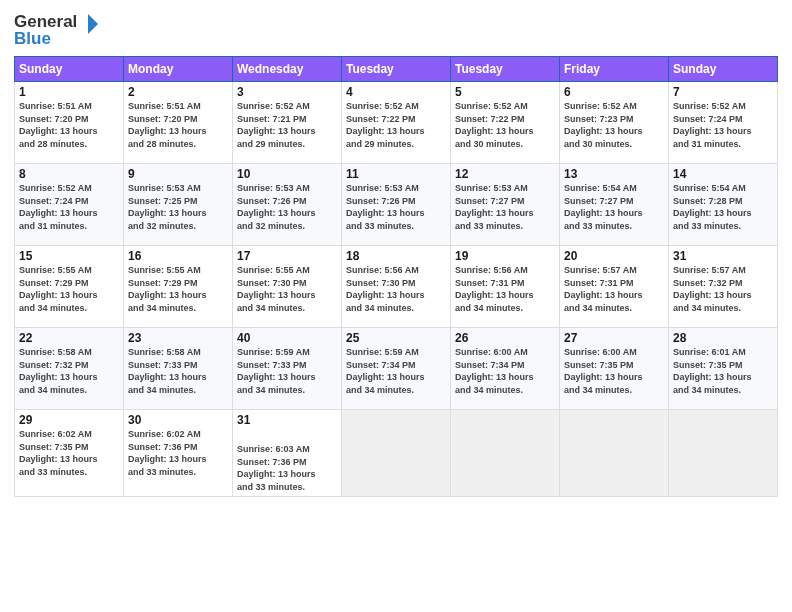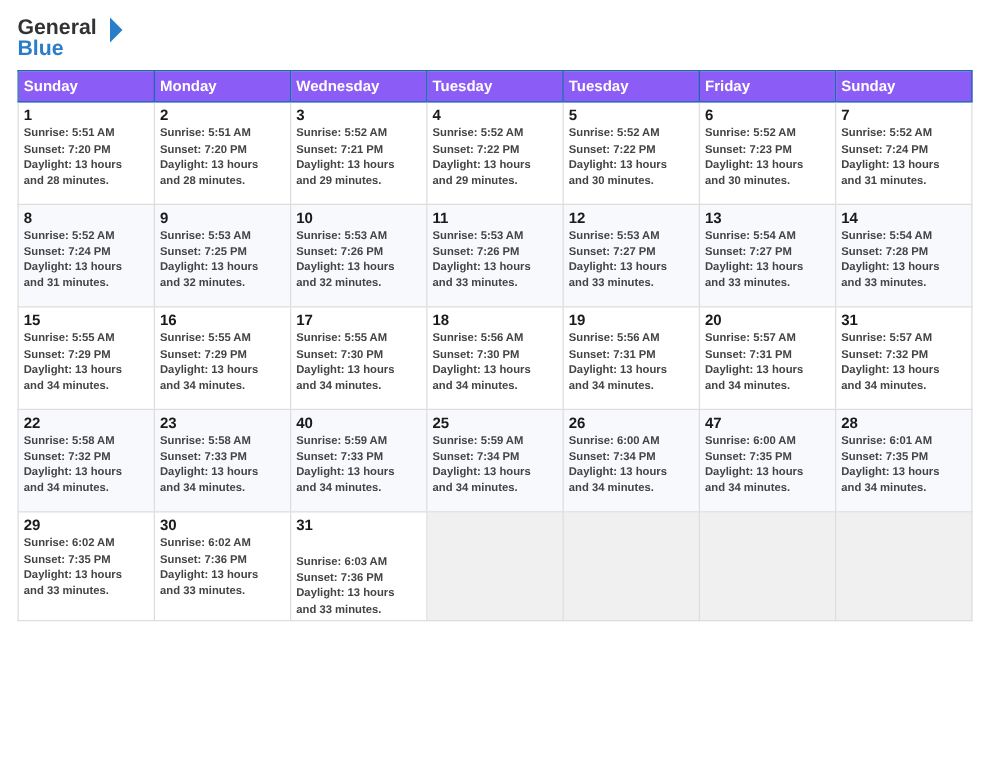--- a/index.html
+++ b/index.html
@@ -299,21 +299,21 @@
 and 34 minutes.</div>
           </td>
           <td>
             <span class="day-number">26</span>
             <div class="day-info" style="white-space: pre-line;">Sunrise: 6:00 AM
 Sunset: 7:34 PM
 Daylight: 13 hours
 and 34 minutes.</div>
           </td>
           <td>
-            <span class="day-number">47</span>
+            <span class="day-number">27</span>
             <div class="day-info" style="white-space: pre-line;">Sunrise: 6:00 AM
 Sunset: 7:35 PM
 Daylight: 13 hours
 and 34 minutes.</div>
           </td>
           <td>
             <span class="day-number">28</span>
             <div class="day-info" style="white-space: pre-line;">Sunrise: 6:01 AM
 Sunset: 7:35 PM
 Daylight: 13 hours

